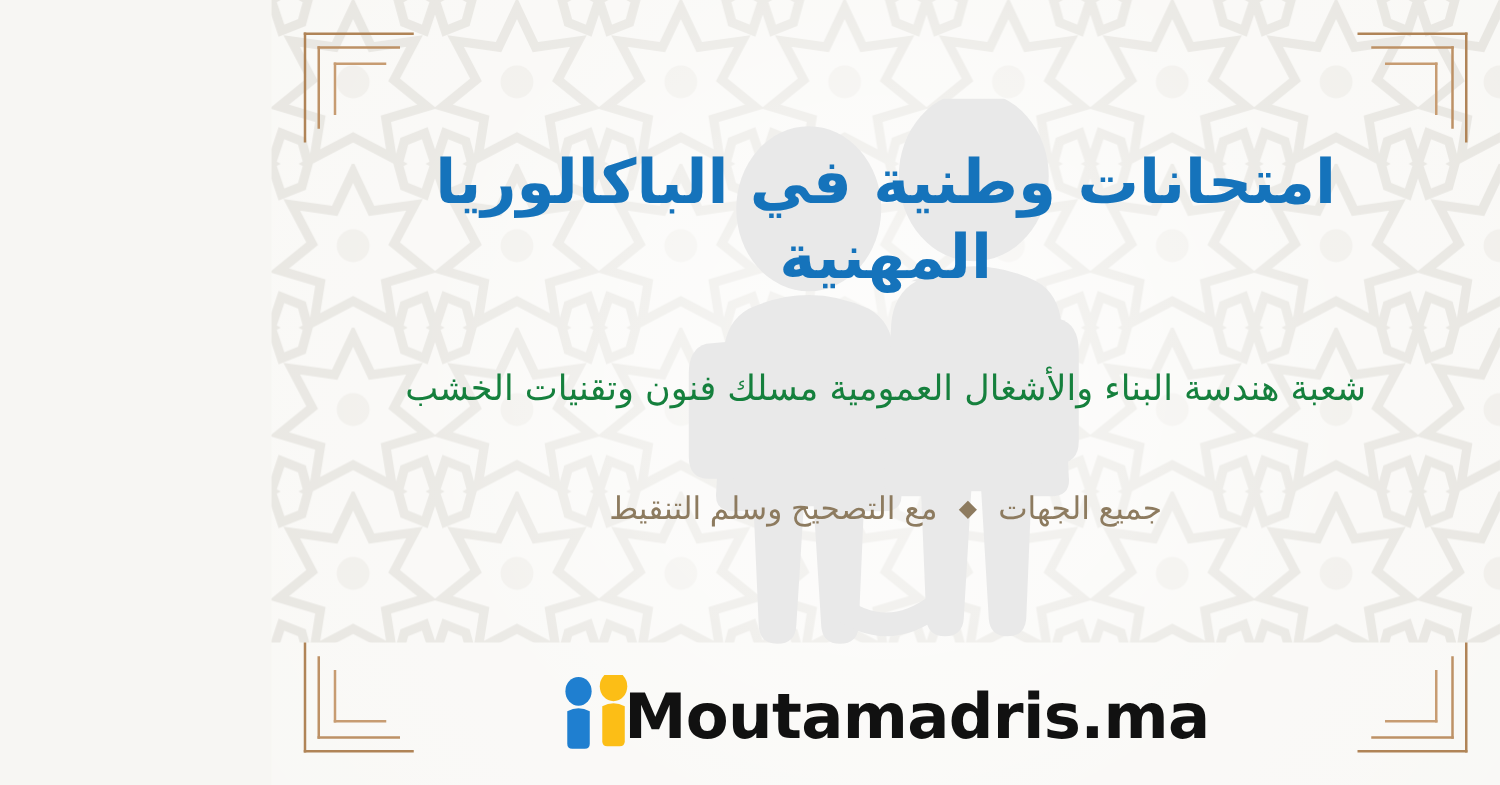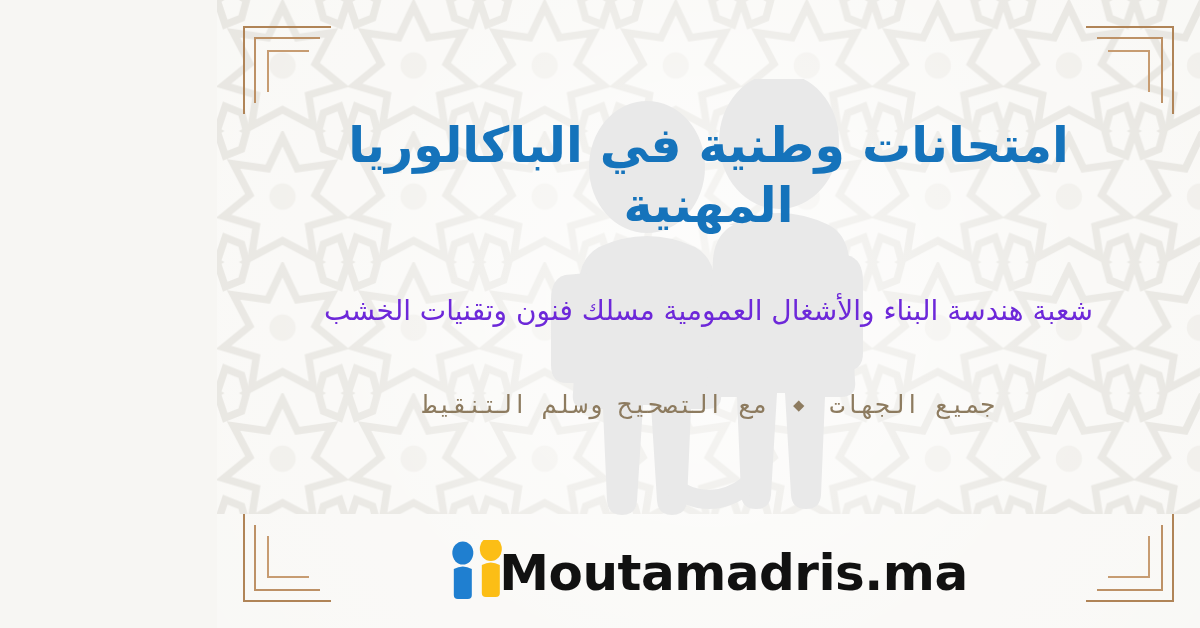--- a/index.html
+++ b/index.html
@@ -106,29 +106,29 @@
     max-width: 1060px;
   }
 
   .subtitle {
     margin: 0;
     padding-top: 56px;
     font-family: "DejaVu Sans", "Liberation Sans", sans-serif;
     font-size: 28px;
     line-height: 1.35;
     font-weight: 400;
-    color: #6d28d9;
+    color: #15803d;
     direction: rtl;
     max-width: 1080px;
   }
 
   .meta {
     margin: 0;
     padding-top: 62px;
-    font-family: Liberation Mono, monospace;
+    font-family: Liberation Sans, sans-serif;
     font-size: 25px;
     line-height: 1.3;
     font-weight: 400;
     color: #8d7b5f;
     direction: rtl;
   }
   .meta .sep {
     display: inline-block;
     margin: 0 10px;
     font-size: 19px;

